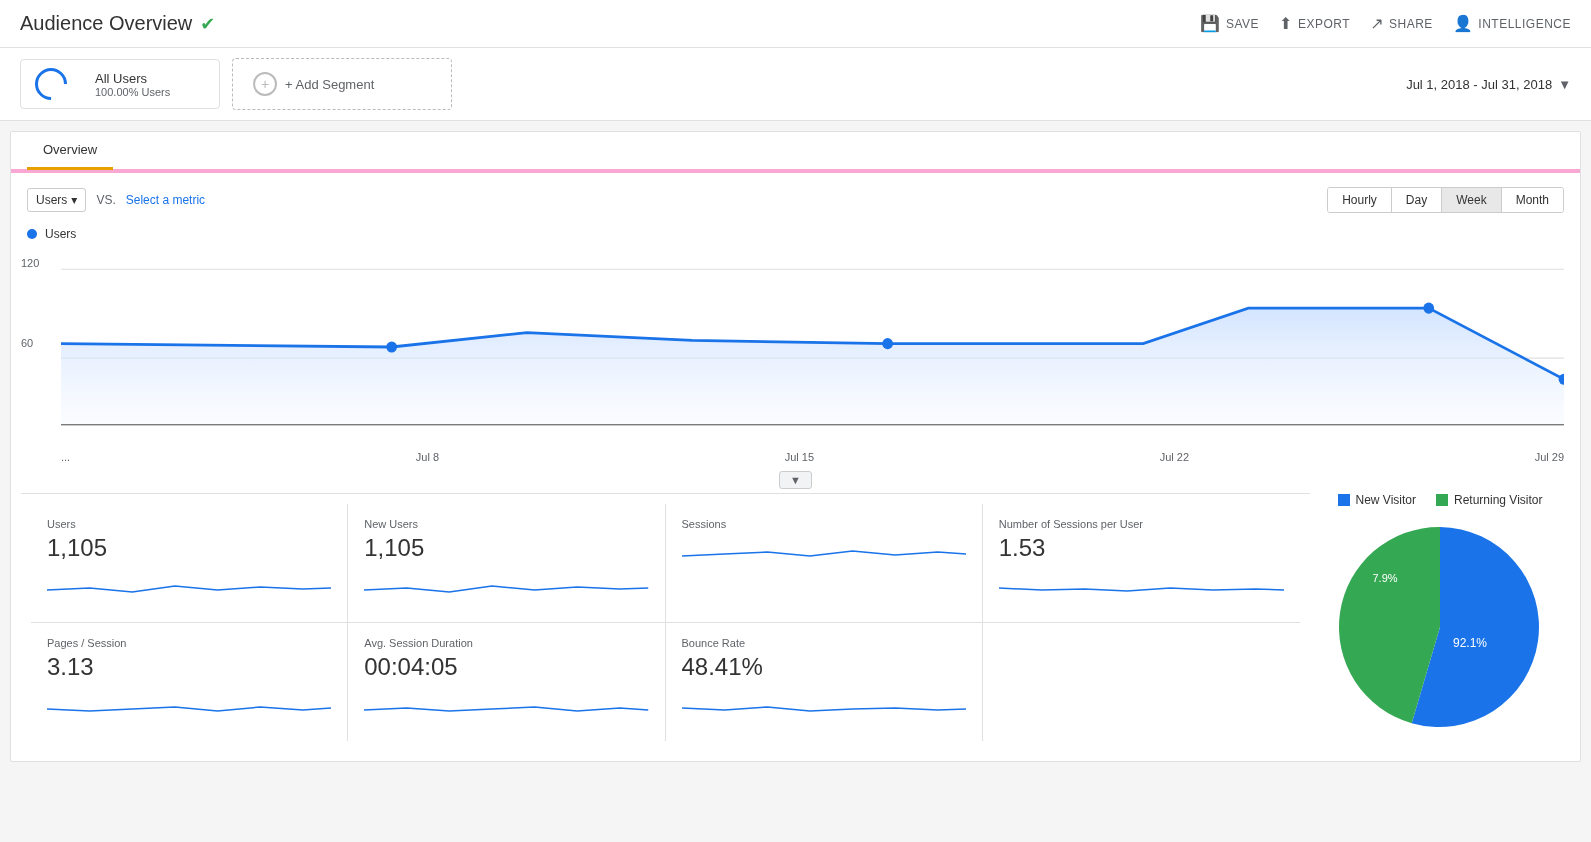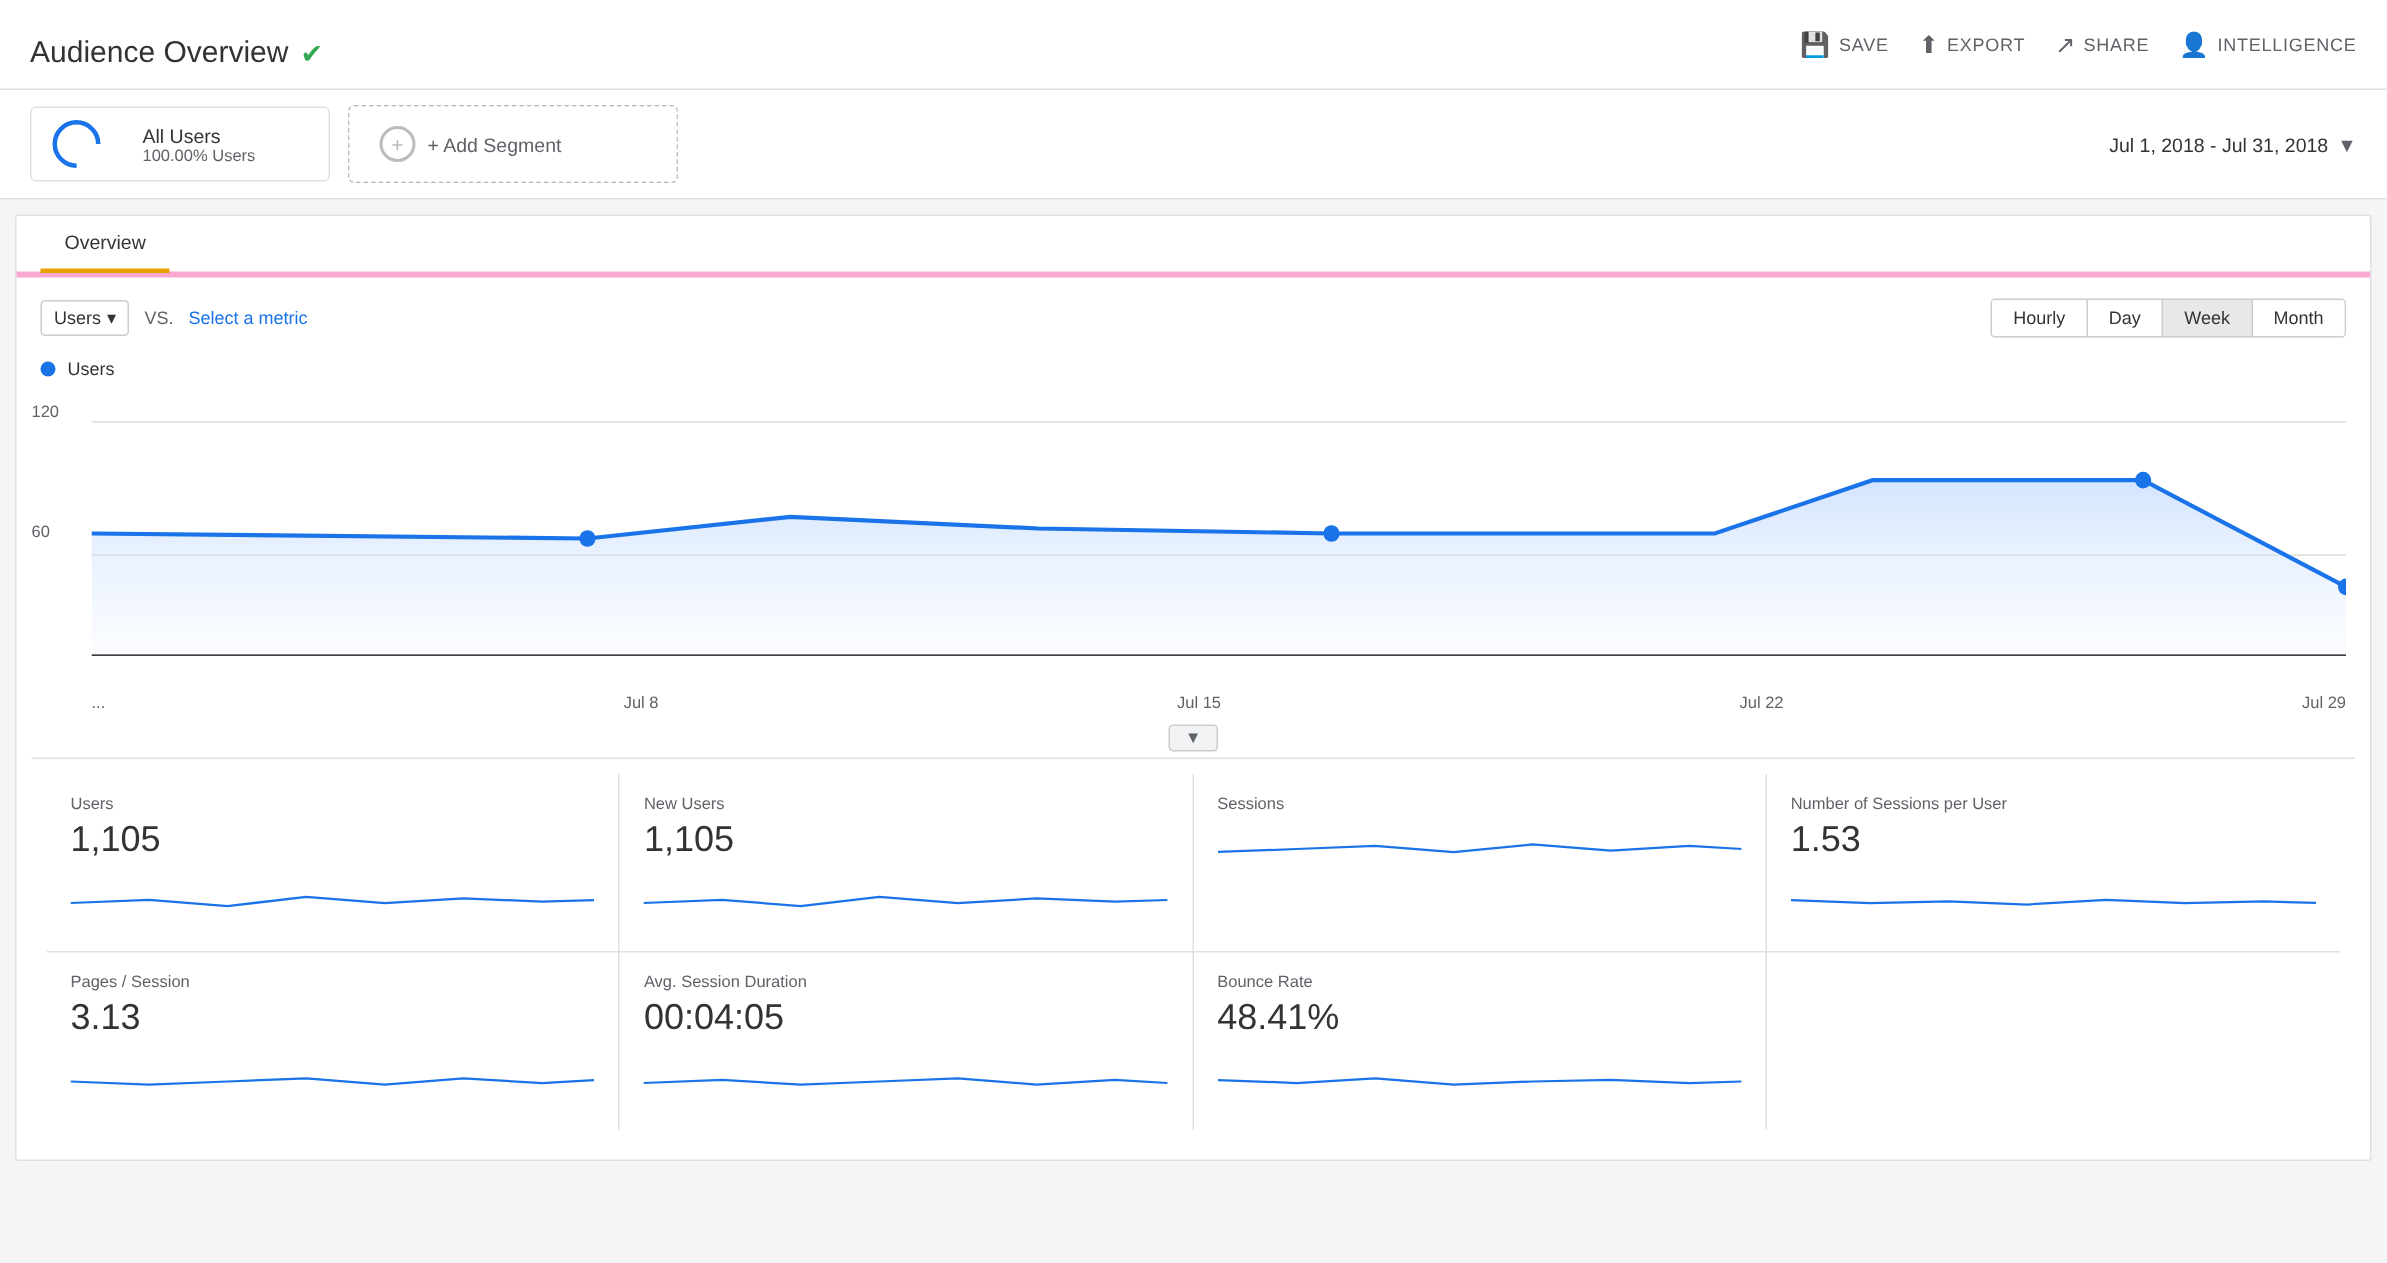--- a/index.html
+++ b/index.html
@@ -10,21 +10,20 @@
       padding: 12px 20px;
       display: flex;
       align-items: center;
       justify-content: space-between;
       border-bottom: 1px solid #e0e0e0;
     }
     .header-left {
       display: flex;
       align-items: center;
       gap: 8px;
-      margin-top: 12px;
     }
     .header-title {
       font-size: 20px;
       font-weight: 400;
       color: #333;
     }
     .shield-icon {
       color: #34a853;
       font-size: 18px;
     }
@@ -452,15 +451,37 @@
           <div class="metric-label">Bounce Rate</div>
           <div class="metric-value">48.41%</div>
           <svg class="sparkline-svg" viewBox="0 0 200 35" preserveAspectRatio="none">
             <polyline points="0,19 30,21 60,18 90,22 120,20 150,19 180,21 200,20" fill="none" stroke="#1a73e8" stroke-width="1.5"></polyline>
           </svg>
         </div>
 
       </div>
     </div>
 
+    <div class="pie-wrapper">
+      <div class="pie-legend">
+        <div class="pie-legend-item">
+          <span class="pie-legend-color" style="background:#1a73e8;"></span>
+          <span>New Visitor</span>
+        </div>
+        <div class="pie-legend-item">
+          <span class="pie-legend-color" style="background:#34a853;"></span>
+          <span>Returning Visitor</span>
+        </div>
+      </div>
+
+      <svg width="220" height="220" viewBox="-110 -110 220 220">
+
+        <path d="M0,0 L0,-100 A100,100 0 1,1 -28.3,96.2 Z" fill="#1a73e8"></path>
+
+        <path d="M0,0 L-28.3,96.2 A100,100 0 0,1 0,-100 Z" fill="#34a853"></path>
+
+        <text x="30" y="20" font-size="12" fill="white" text-anchor="middle">92.1%</text>
+        <text x="-55" y="-45" font-size="11" fill="white" text-anchor="middle">7.9%</text>
+      </svg>
+    </div>
   </div>
 
 </div>
 
 </body></html>

